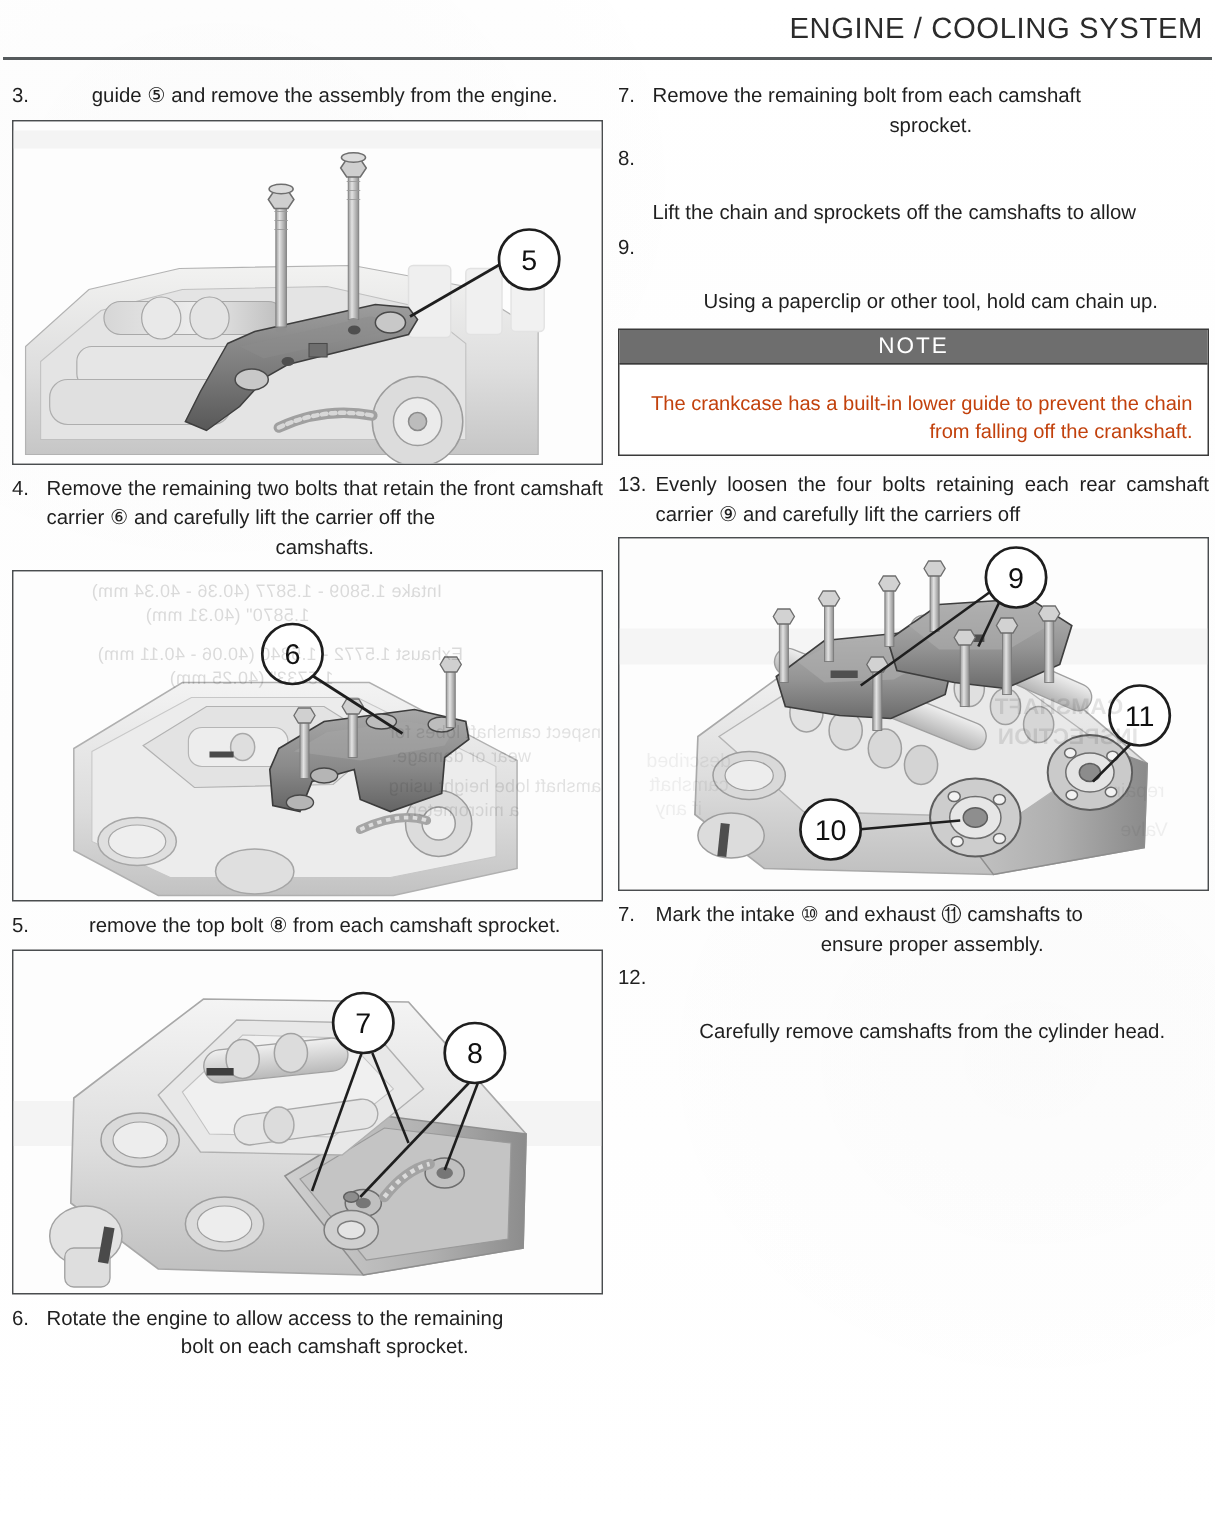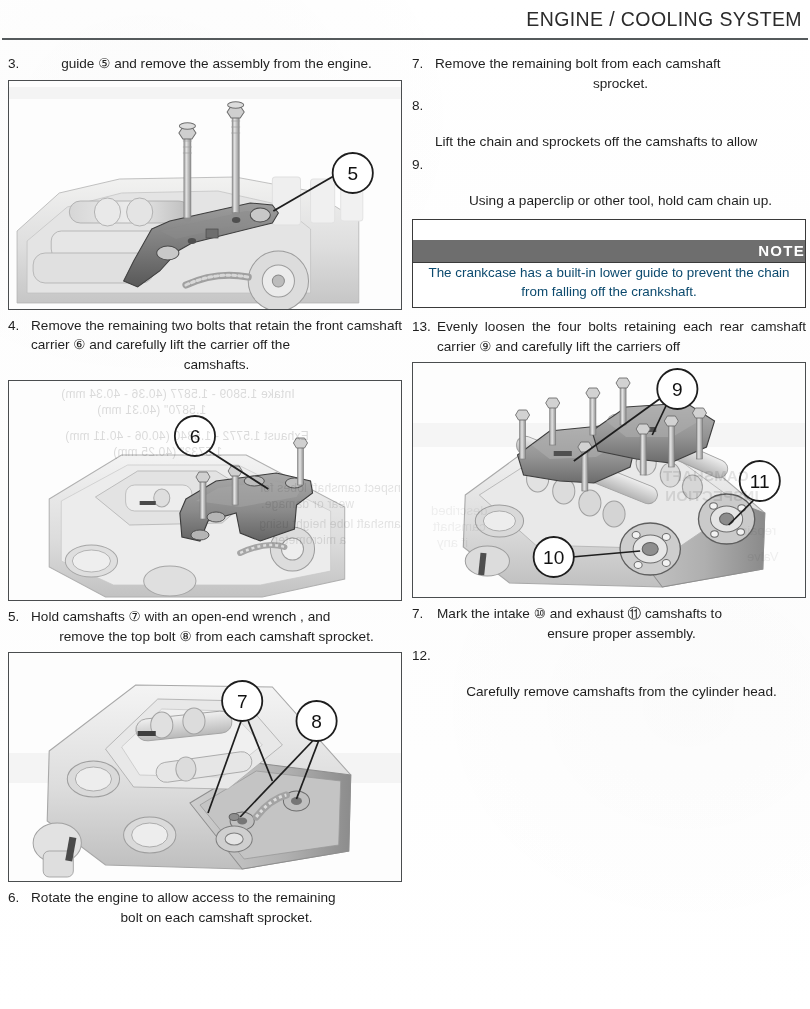--- a/index.html
+++ b/index.html
@@ -87,34 +87,33 @@
 
   
   .note-box {
     border: 1.6px solid #3a3a3a;
     margin: 9px 0 9px 0;
     background: rgba(255,255,255,0.75);
   }
   .note-head {
     background: #6e6e6e;
     color: #ffffff;
-    text-align: right;
+    text-align: center;
     font-size: 15px;
-    font-weight: bold;
+    font-weight: normal;
     letter-spacing: 1.3px;
     padding: 2px 0 3px 0;
     border-bottom: 1.6px solid #3a3a3a;
-    margin-top: 20px;
   }
   .note-body {
-    text-align: center;
+    text-align: right;
     font-size: 13.4px;
     line-height: 19px;
-    padding: 0 10px 6px 10px;
-    color: #0c4a6e;
+    padding: 16px 10px 6px 10px;
+    color: #c2410c;
   }
 
   
   .figure {
     border: 1.5px solid #4a4d4f;
     background: #fbfbfb;
     position: relative;
     overflow: hidden;
     margin: 6px 0 6px 0;
   }
@@ -316,21 +315,20 @@
     <div class="bleed" style="left:104px; top:64px;">1.5733" (40.25 mm)</div>
     <div class="bleed b2" style="left:250px; top:100px;">3 Visually inspect camshaft lobes for</div>
     <div class="bleed b2" style="left:252px; top:116px;">wear or damage.</div>
     <div class="bleed b2" style="left:250px; top:136px;">4. Measure camshaft lobe height using</div>
     <div class="bleed b2" style="left:262px; top:152px;">a micrometer.</div>
   </div>
 
   <div class="step">
     <div class="step-num">5.</div>
     <div class="step-body">
-      <span>Hold camshafts ⑦ with an open-end wrench , and</span>
       <span class="last">remove the top bolt ⑧ from each camshaft sprocket.</span>
     </div>
   </div>
 
   <div class="figure" style="height:228px;">
     <svg viewBox="0 0 390 228" preserveAspectRatio="none">
       <defs>
         <linearGradient id="headG3" x1="0" y1="0" x2="0" y2="1">
           <stop offset="0%" stop-color="#f4f4f4"></stop>
             <stop offset="55%" stop-color="#dddddd"></stop>

